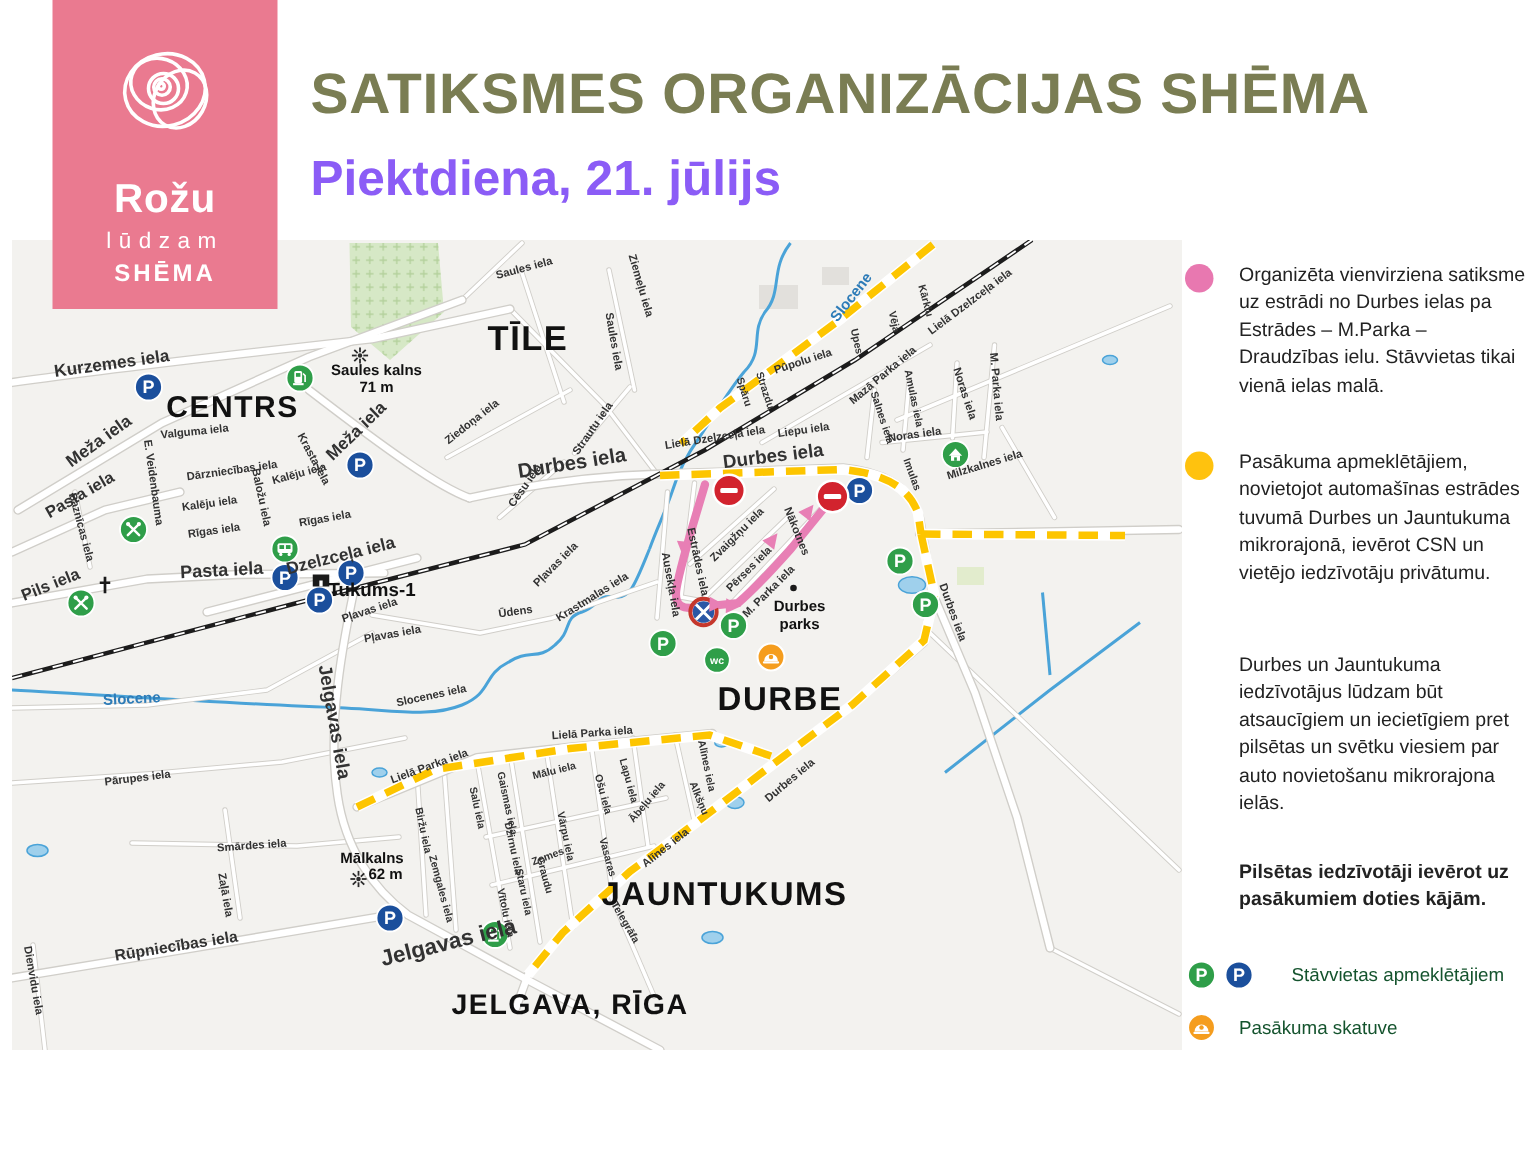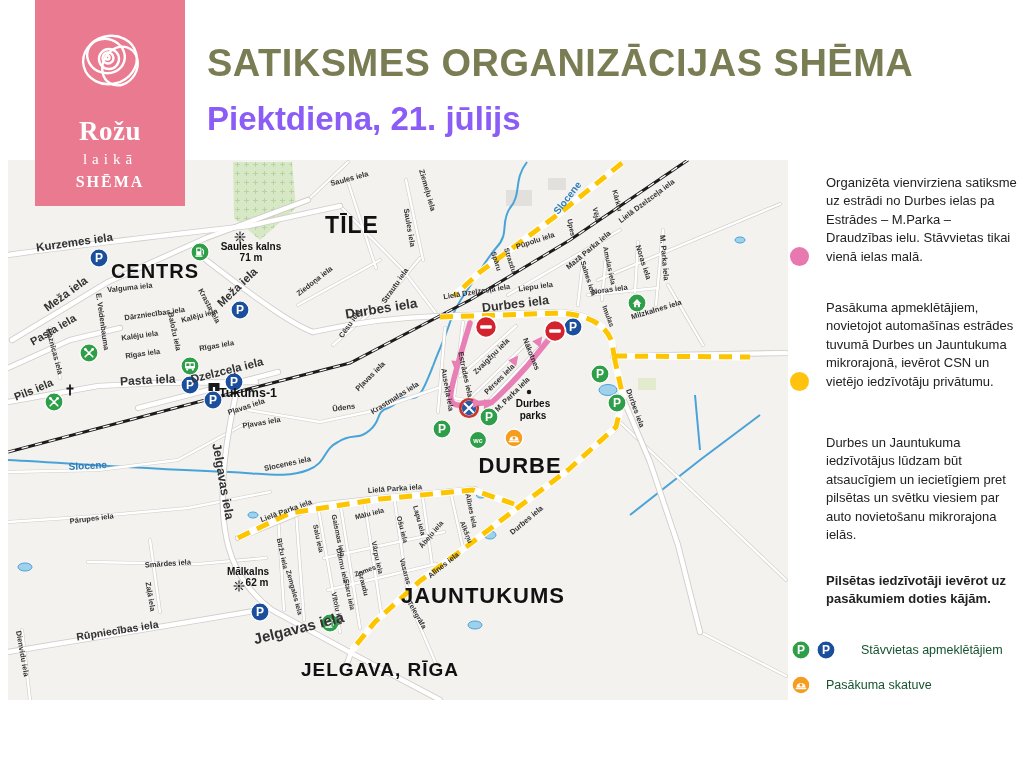--- a/index.html
+++ b/index.html
@@ -1,34 +1,34 @@
 <!DOCTYPE html>
 <html><head>
 <meta charset="utf-8">
 <style>
   html,body{margin:0;padding:0;background:#fff;font-family:"Liberation Sans",sans-serif;}
   #page{position:relative;width:1024px;height:768px;background:#ffffff;overflow:hidden;}
 
   
-  #logo{position:absolute;left:35px;top:0;width:150px;height:206px;background:#ea7a90;z-index:5;text-align:center;color:#fff;font-family:Liberation Serif, serif;}
+  #logo{position:absolute;left:35px;top:0;width:150px;height:206px;background:#ea7a90;z-index:5;text-align:center;color:#fff;}
   #logo .rose{margin-top:14px;}
   #logo .l1{font-size:27px;font-weight:700;letter-spacing:.5px;margin-top:2px;}
   #logo .l2{font-size:15px;letter-spacing:5px;margin-top:4px;}
   #logo .l3{font-size:16px;font-weight:700;letter-spacing:2px;margin-top:5px;}
   #title{position:absolute;left:207px;top:42px;font-size:38px;font-weight:700;color:#7a7d53;letter-spacing:.5px;white-space:nowrap;text-align:right;}
   #subtitle{position:absolute;left:207px;top:100px;font-size:33px;font-weight:700;color:#8b5cf6;white-space:nowrap;}
 
   
   #map{position:absolute;left:8px;top:160px;width:780px;height:540px;background:#f3f2ef;}
   #map-svg{display:block;}
   #map-svg text{font-family:"Liberation Sans",sans-serif;}
 
   
   #legend{position:absolute;left:790px;top:160px;width:228px;height:540px;font-size:13px;color:#222;}
-  .litem{position:absolute;left:0;display:flex;align-items:flex-end;}
+  .litem{position:absolute;left:0;display:flex;align-items:flex-start;}
   .ldot{width:19px;height:19px;border-radius:50%;flex:0 0 19px;margin-top:2px;}
   .ltext{margin-left:17px;line-height:1.42;}
   .lbold{font-weight:700;}
   .kicons{display:flex;align-items:center;gap:3px;}
   .klabel{margin-left:14px;font-size:12.5px;color:#14532d;}
 
   #warning{position:absolute;left:30px;top:704px;font-size:14.5px;font-weight:600;color:#4a4f45;letter-spacing:.2px;}
 </style>
 </head>
 <body>
@@ -40,21 +40,21 @@
       <g fill="none" stroke="#ffffff" stroke-width="2.4" stroke-linecap="round">
         <ellipse cx="48" cy="46" rx="27" ry="24" transform="rotate(-14 48 46)"></ellipse>
         <ellipse cx="44" cy="42" rx="19" ry="17" transform="rotate(18 44 42)"></ellipse>
         <ellipse cx="58" cy="52" rx="17" ry="20" transform="rotate(30 58 52)"></ellipse>
         <circle cx="47" cy="45" r="10"></circle>
         <circle cx="46" cy="44" r="5.5"></circle>
         <circle cx="45.5" cy="43.5" r="2"></circle>
       </g>
     </svg>
     <div class="l1">Rožu</div>
-    <div class="l2">laikā</div>
+    <div class="l2">lūdzam</div>
     <div class="l3">SHĒMA</div>
   </div>
 
   <div id="title">SATIKSMES ORGANIZĀCIJAS SHĒMA</div>
   <div id="subtitle">Piektdiena, 21. jūlijs</div>
 
   <div id="map">
     <svg id="map-svg" width="780" height="540" viewBox="0 0 780 540">
       <defs>
         <pattern id="pk" width="9" height="9" patternUnits="userSpaceOnUse">

